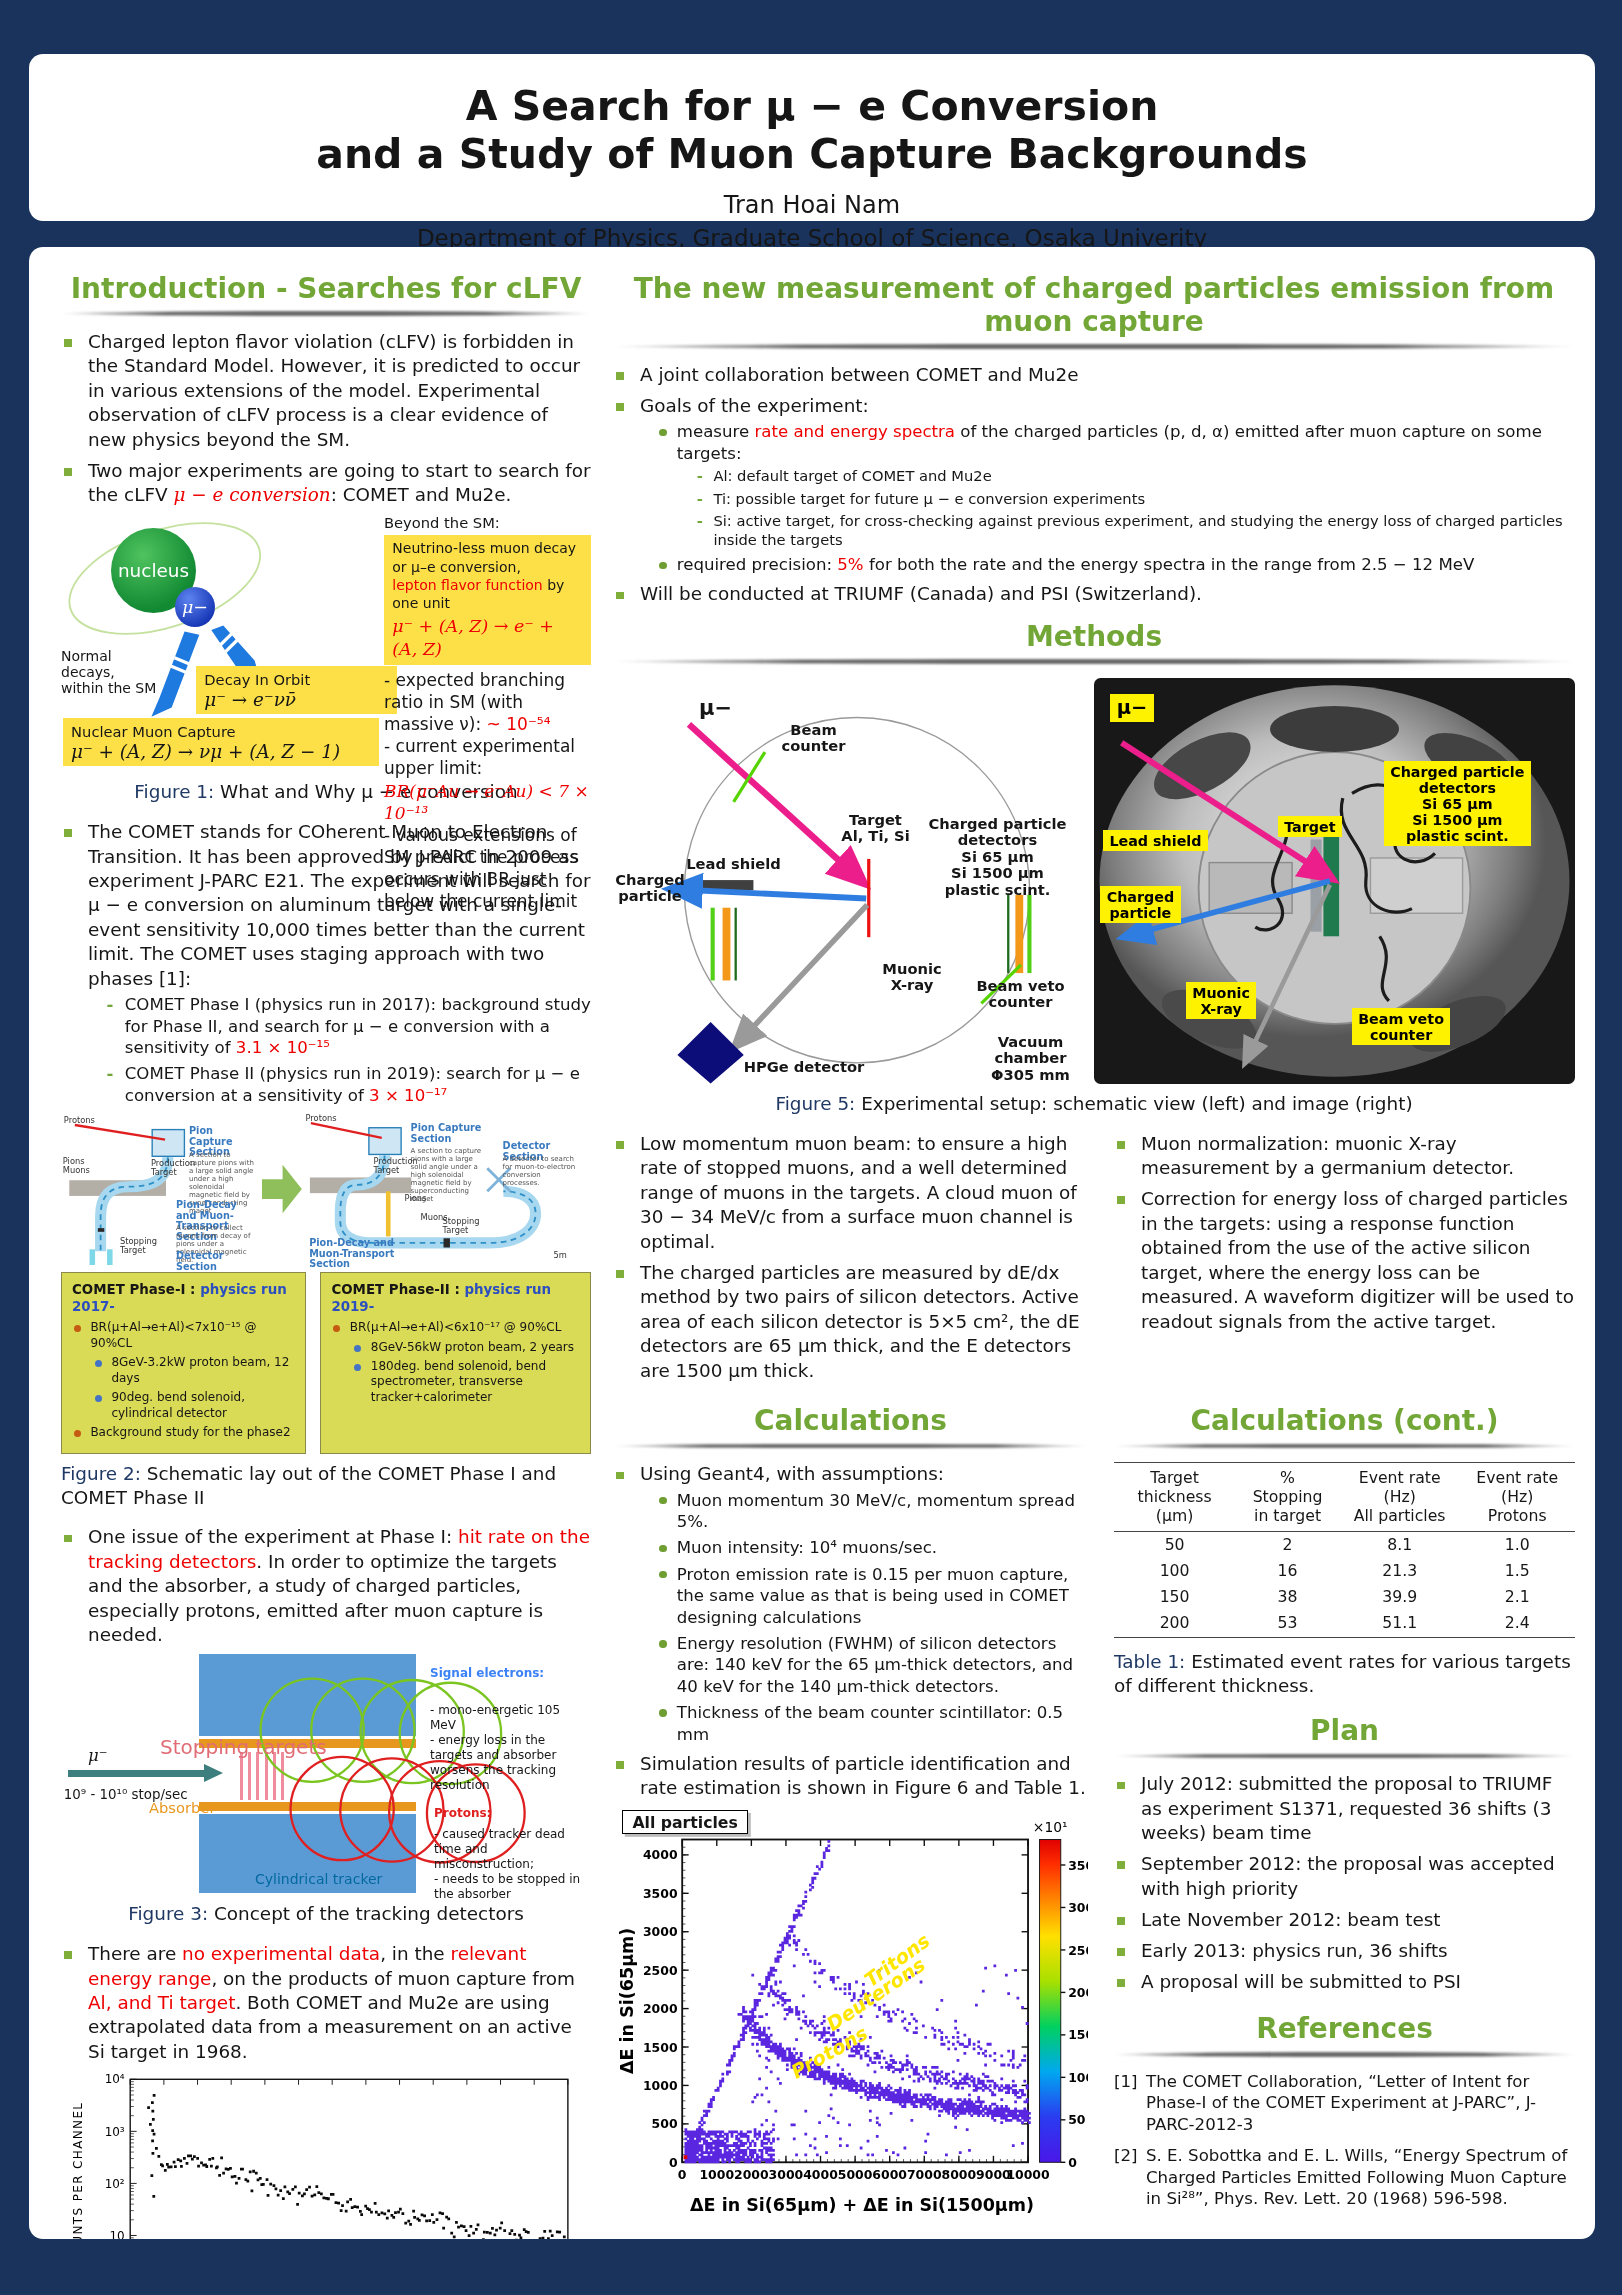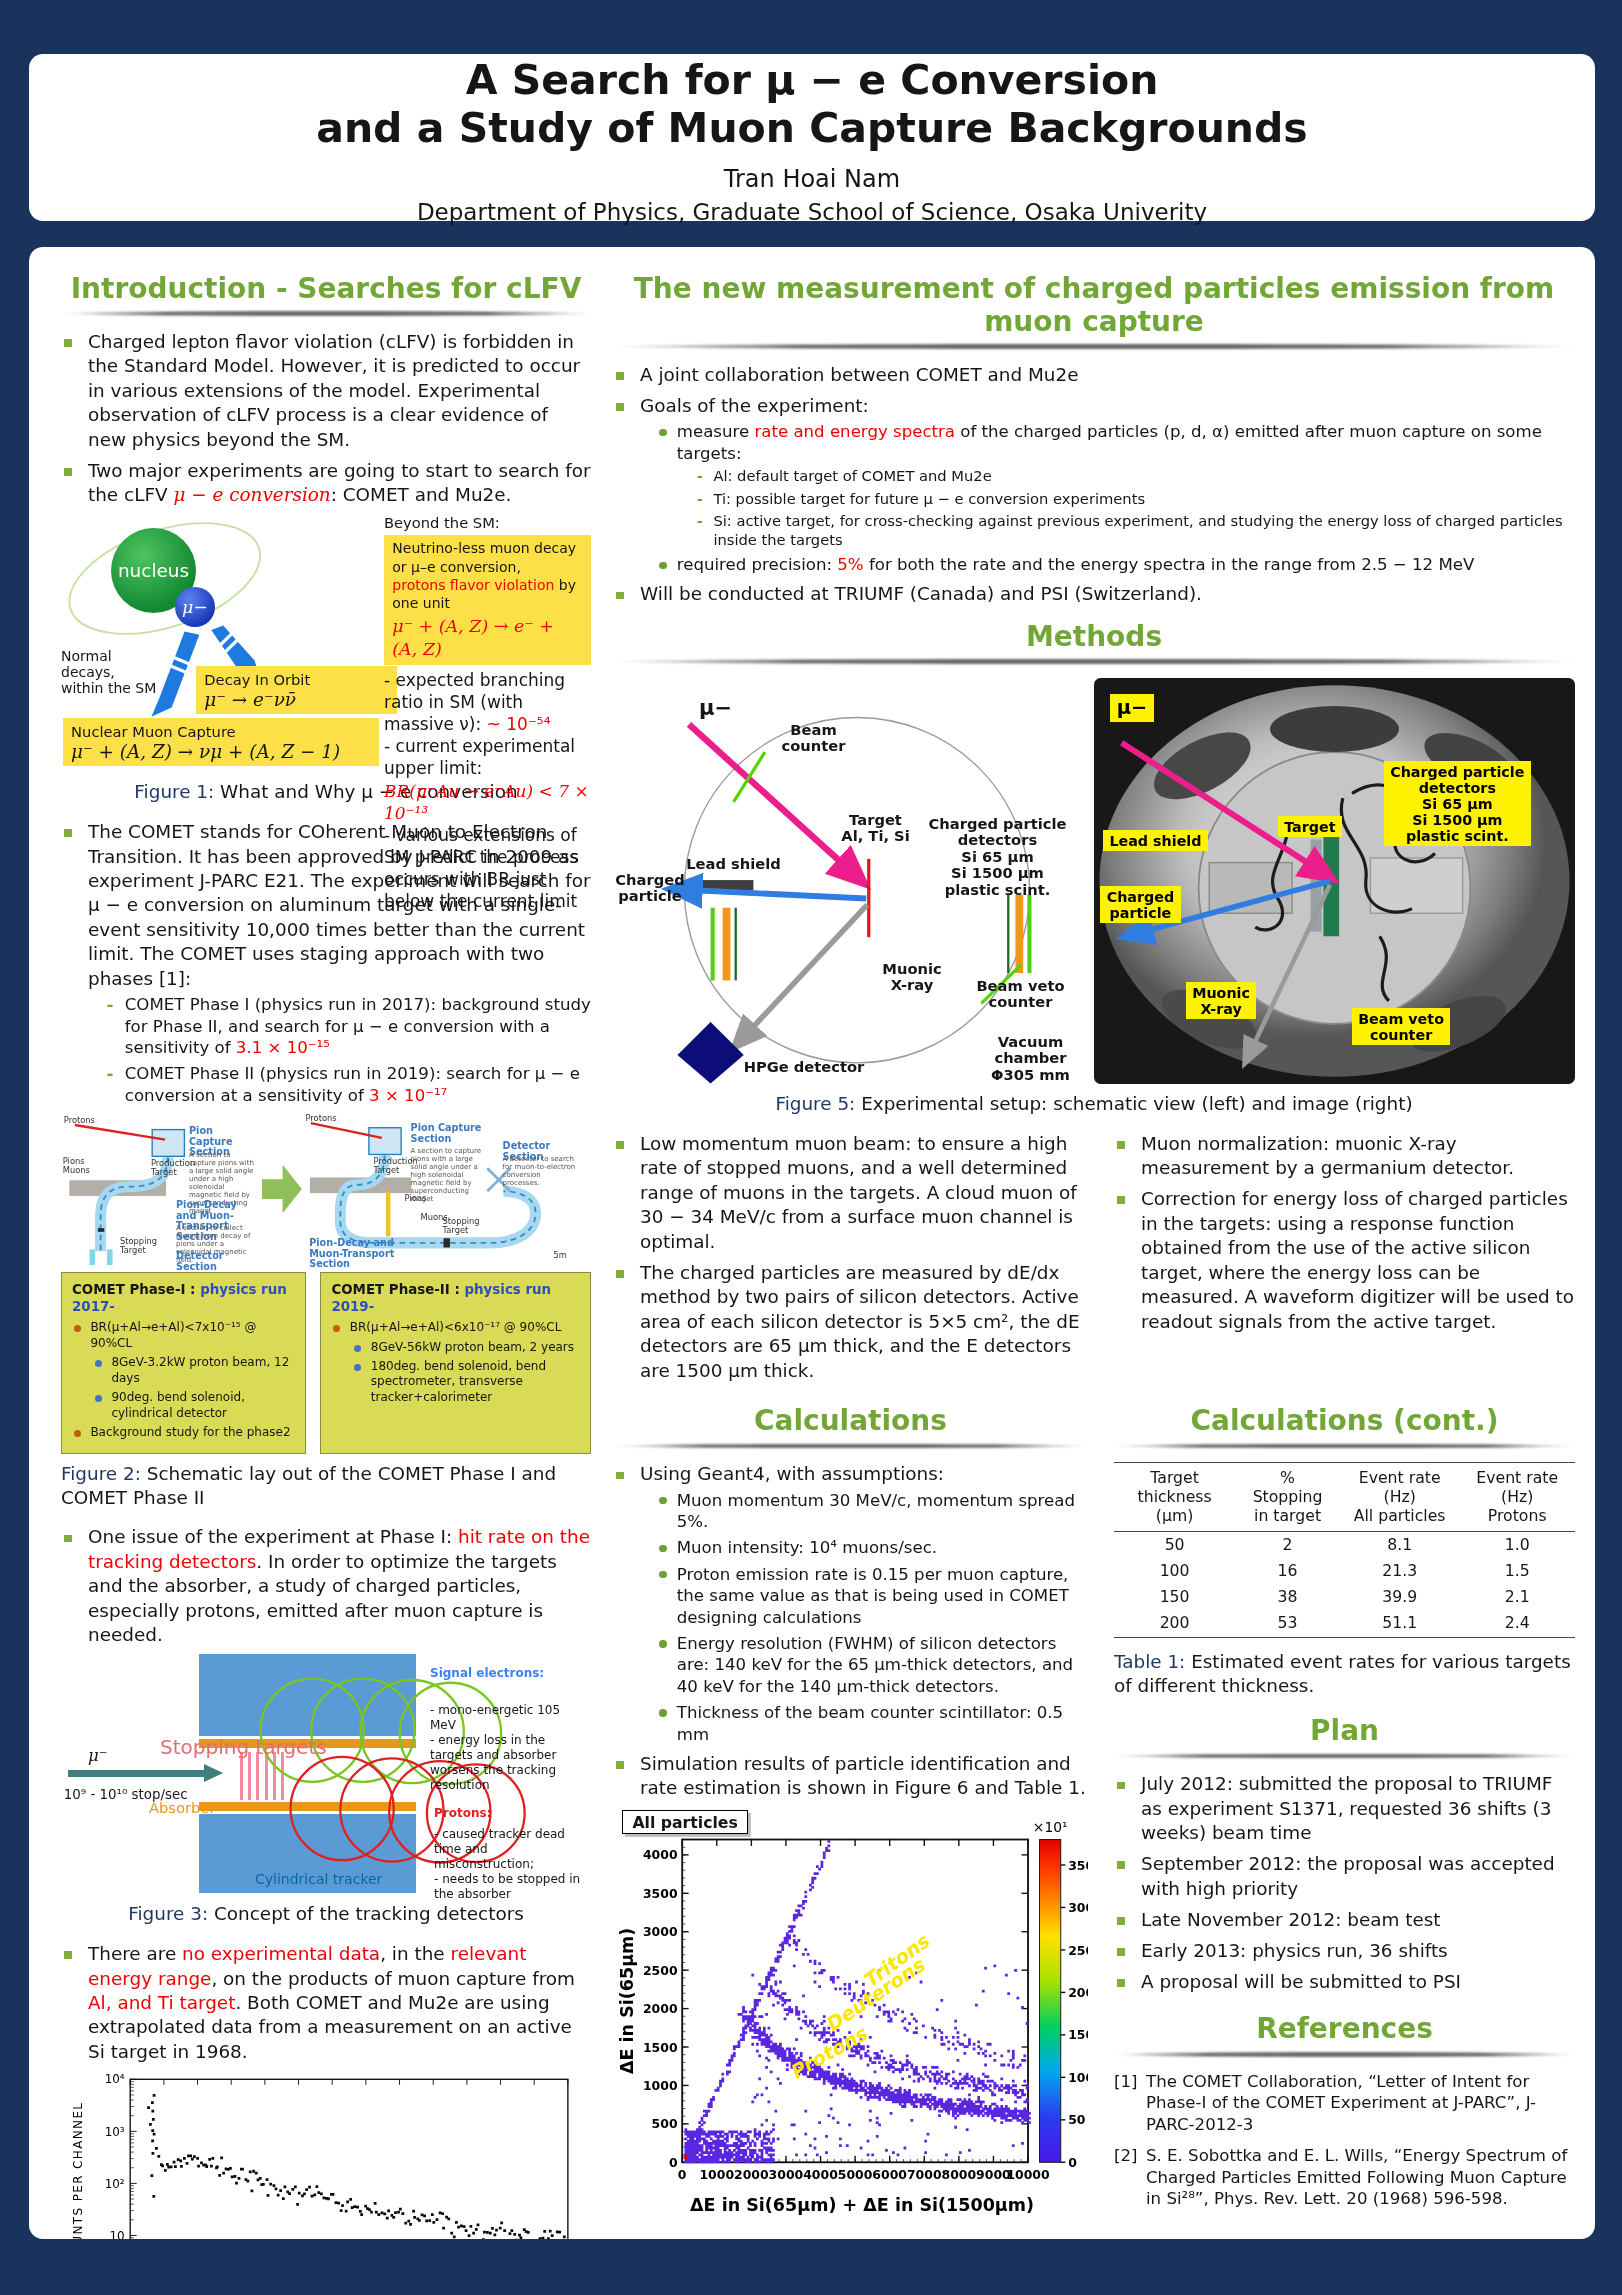--- a/index.html
+++ b/index.html
@@ -1,21 +1,21 @@
 <!DOCTYPE html>
 <html style="font-size:7.4px"><head>
 <meta charset="utf-8">
 <style>
   html,body{margin:0;padding:0;background:#10233f;}
   .poster{position:relative;width:1623px;height:2295px;background:#1a335c;
     font-family:"DejaVu Sans","Liberation Sans",sans-serif;color:#161616;overflow:hidden;}
   .card{position:absolute;background:#ffffff;border-radius:14px;}
   .header-card{left:29px;top:54px;width:1566px;height:167px;text-align:center;}
   .body-card{left:29px;top:247px;width:1566px;height:1992px;overflow:hidden;}
-  .title{font-size:41px;font-weight:bold;line-height:1.18;margin-top:2px;}
+  .title{font-size:41px;font-weight:bold;line-height:1.18;margin-top:28px;}
   .author{font-size:24px;margin-top:12px;}
   .affil{font-size:23px;margin-top:6.5px;}
   .math{font-family:"DejaVu Serif","Liberation Serif",serif;font-style:italic;}
   .red{color:#ee0000;}
   .col-left{position:absolute;left:32px;top:22px;width:530px;}
   .col-main{position:absolute;left:584px;top:22px;width:962px;}
   .sec-h{color:#72a737;font-weight:bold;font-size:28px;text-align:center;margin:2.8px 0 6.5px 0;}
   .hr{height:4.6px;border-radius:50%;margin:0 0 14px 0;filter:blur(0.9px);
       background:linear-gradient(90deg,rgba(120,120,120,0) 0%,rgba(80,80,80,.85) 20%,rgba(80,80,80,.85) 80%,rgba(120,120,120,0) 100%);}
   ul.b{list-style:none;margin:0;padding:0;font-size:18.4px;line-height:1.33;}
@@ -154,21 +154,21 @@
         </div>
         <div class="ybox ybox2">
           <div class="t">Nuclear Muon Capture</div>
           <div class="f math">μ⁻ + (A, Z) → νμ + (A, Z − 1)</div>
         </div>
         <div class="right">
           <div class="beyond">Beyond the SM:</div>
           <div class="ybox ybox3">
             <div>Neutrino-less muon decay</div>
             <div>or μ–e conversion,</div>
-            <div><span class="red">protons flavor violation</span><span> by one unit</span></div>
+            <div><span class="red">lepton flavor function</span><span> by one unit</span></div>
             <div class="f math red">μ⁻ + (A, Z) → e⁻ + (A, Z)</div>
           </div>
           <div class="notes">
             <div><span>- expected branching ratio in SM (with massive ν): </span><span class="red">~ 10⁻⁵⁴</span></div>
             <div>- current experimental upper limit:</div>
             <div class="red math">BR(μ⁻Au → e⁻Au) &lt; 7 × 10⁻¹³</div>
             <div>- various extensions of SM predict the process occurs with BR just below the current limit</div>
           </div>
         </div>
       </div>

